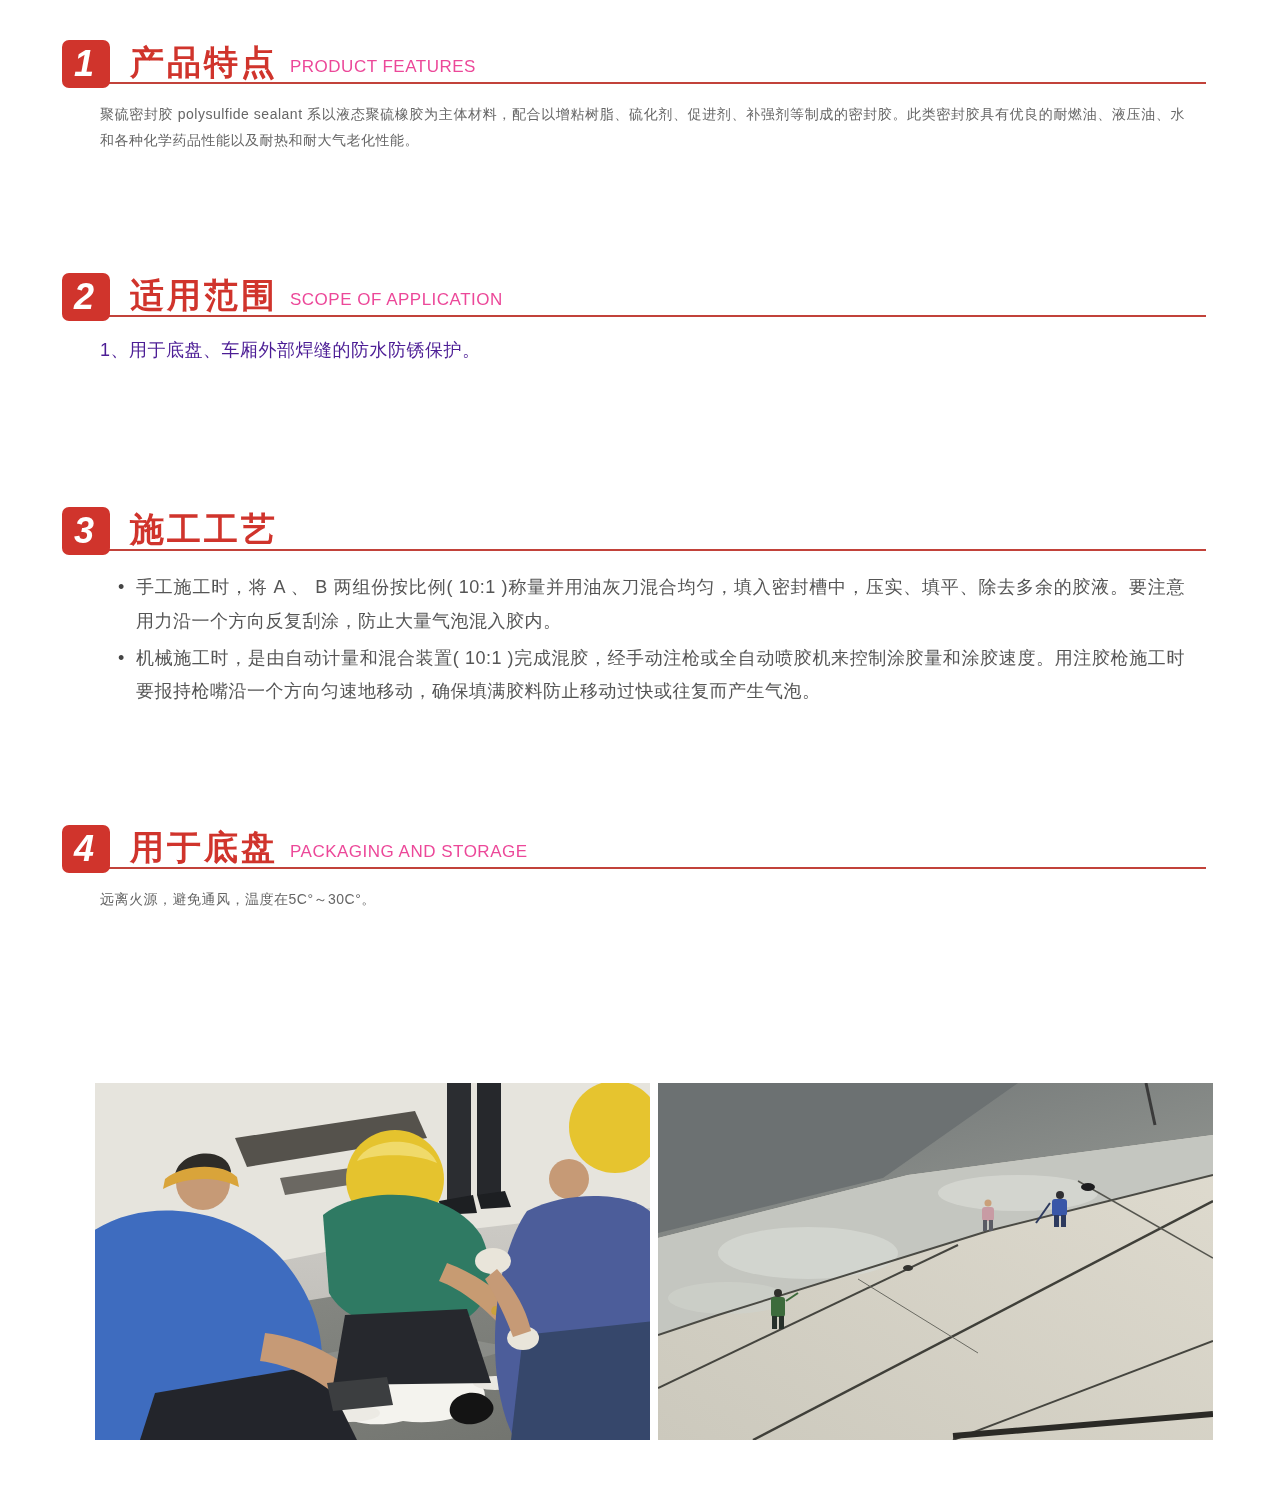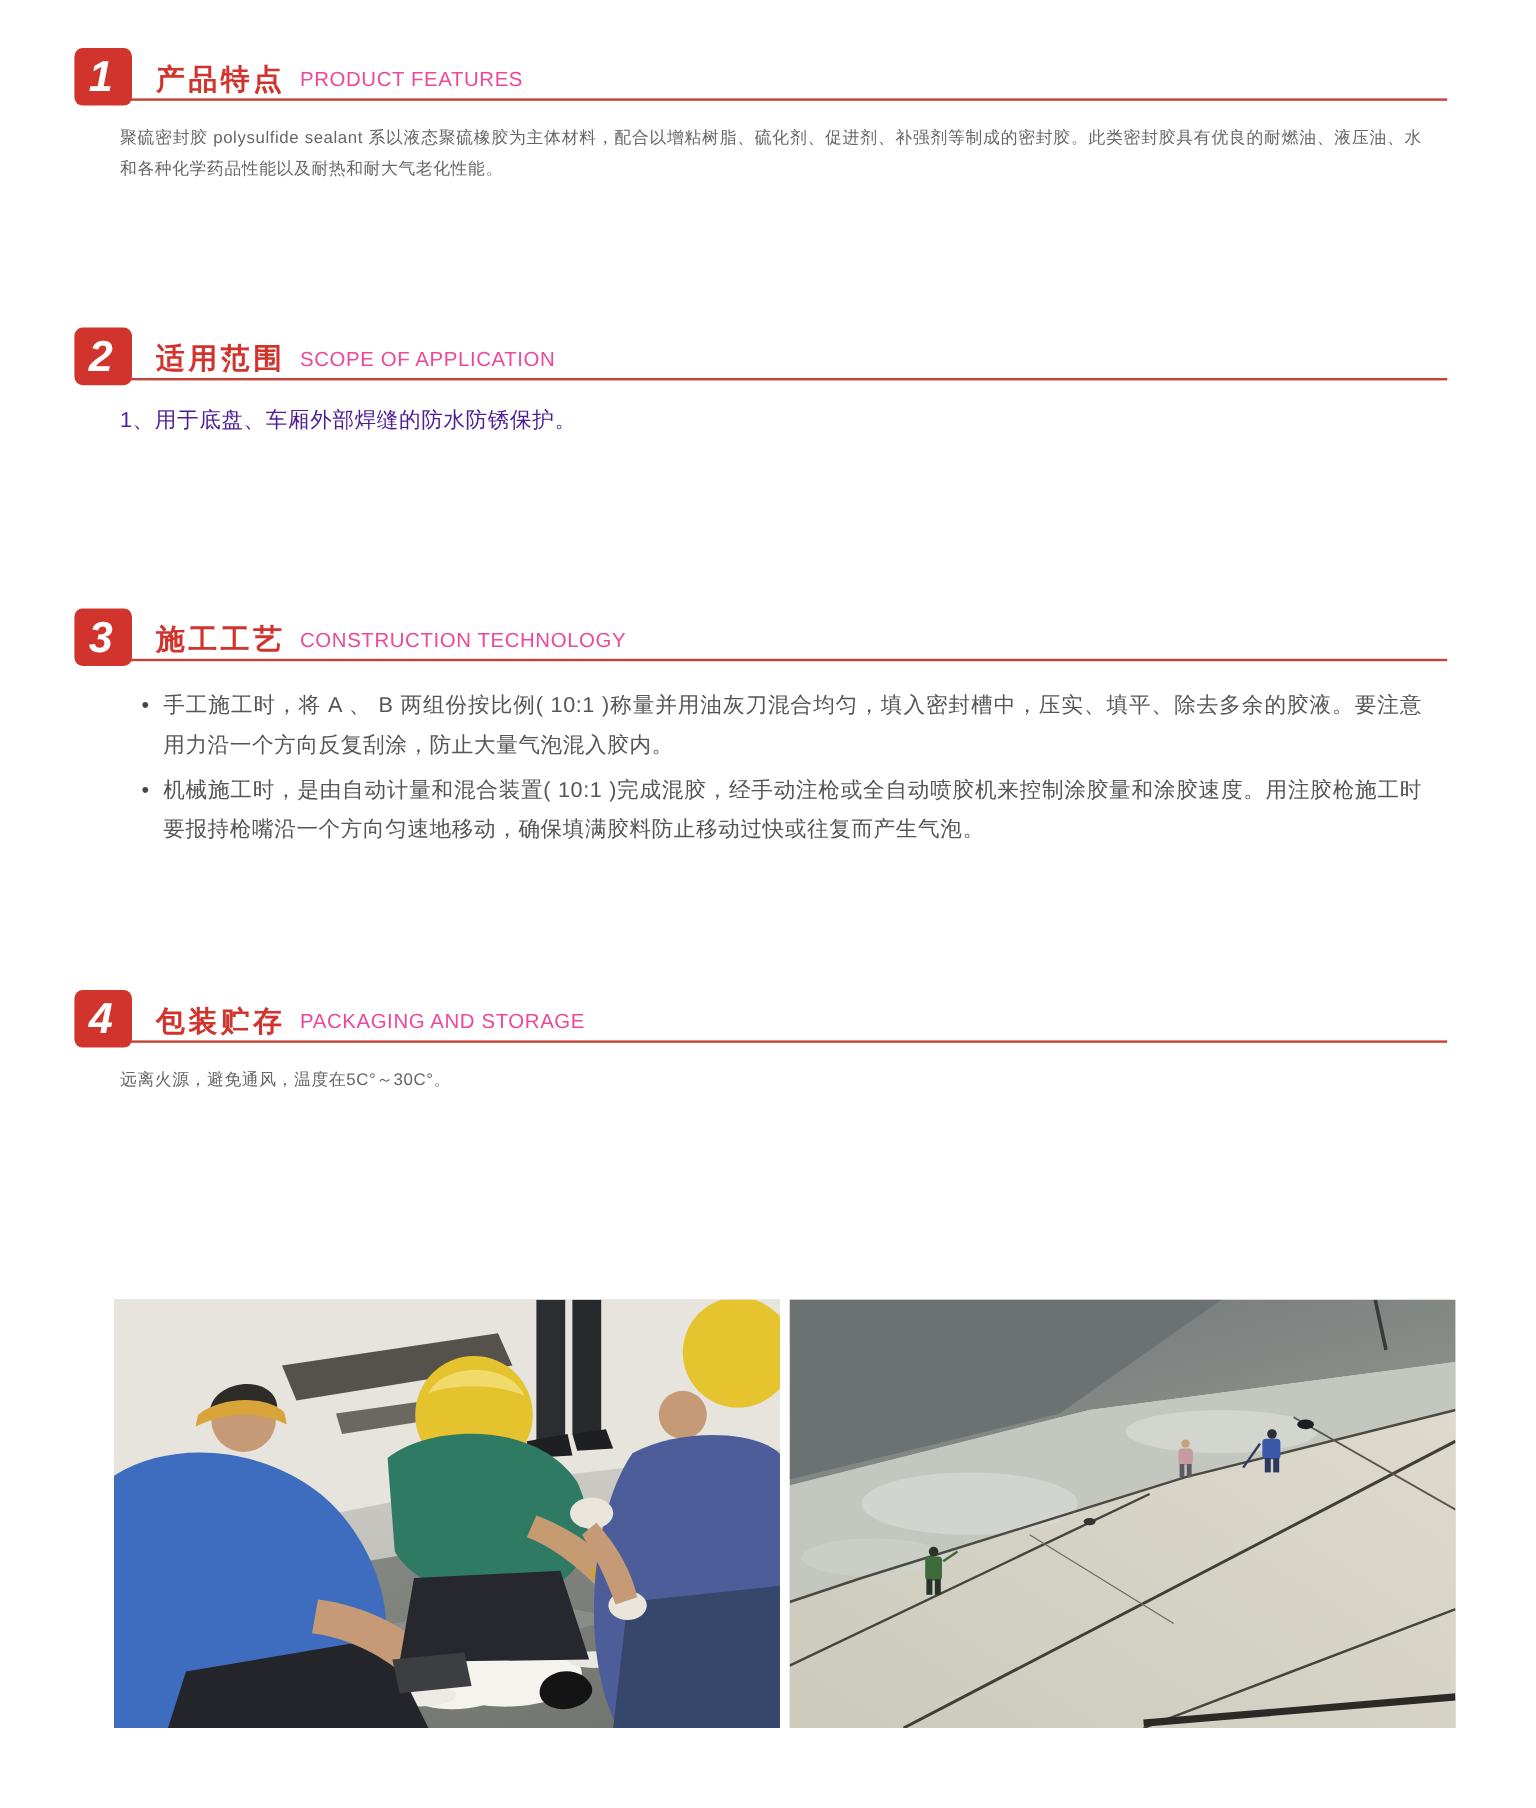--- a/index.html
+++ b/index.html
@@ -34,21 +34,21 @@
     border-radius:7px;
     color:#ffffff;
     font-size:36px;
     font-weight:bold;
     font-style:italic;
     display:flex; align-items:center; justify-content:center;
     padding-right:4px;
   }
   .title-zh {
     color:#d0342c;
-    font-size:24px;
+    font-size:34px;
     font-weight:bold;
     letter-spacing:3px;
     line-height:1;
     margin-left:20px;
     padding-bottom:9px;
     white-space:nowrap;
   }
   .title-en {
     color:#ec4899;
     font-size:17px;
@@ -148,39 +148,38 @@
     <div class="num-list">
       <div class="num-item">1、用于底盘、车厢外部焊缝的防水防锈保护。</div>
     </div>
   </div>
 
   <div class="section" id="section-3">
     <div class="sec-header">
       <div class="header-rule"></div>
       <div class="num-box">3</div>
       <div class="title-zh">施工工艺</div>
-      <div class="title-en">CONSTRUCTION TECHNOLOGY</div>
     </div>
     <div class="bullet-list">
       <div class="bullet-item">
         <span class="bullet-marker">•</span>
         <span>手工施工时，将 A 、 B 两组份按比例( 10:1 )称量并用油灰刀混合均匀，填入密封槽中，压实、填平、除去多余的胶液。要注意用力沿一个方向反复刮涂，防止大量气泡混入胶内。</span>
       </div>
       <div class="bullet-item">
         <span class="bullet-marker">•</span>
         <span>机械施工时，是由自动计量和混合装置( 10:1 )完成混胶，经手动注枪或全自动喷胶机来控制涂胶量和涂胶速度。用注胶枪施工时要报持枪嘴沿一个方向匀速地移动，确保填满胶料防止移动过快或往复而产生气泡。</span>
       </div>
     </div>
   </div>
 
   <div class="section" id="section-4">
     <div class="sec-header">
       <div class="header-rule"></div>
       <div class="num-box">4</div>
-      <div class="title-zh">包装贮存</div>
+      <div class="title-zh">用于底盘</div>
       <div class="title-en">PACKAGING AND STORAGE</div>
     </div>
     <p class="body-text">远离火源，避免通风，温度在5C°～30C°。</p>
   </div>
 
   <div class="photo-row">
 
     <div class="photo">
       <svg viewBox="0 0 555 357" role="img">
         <defs>

